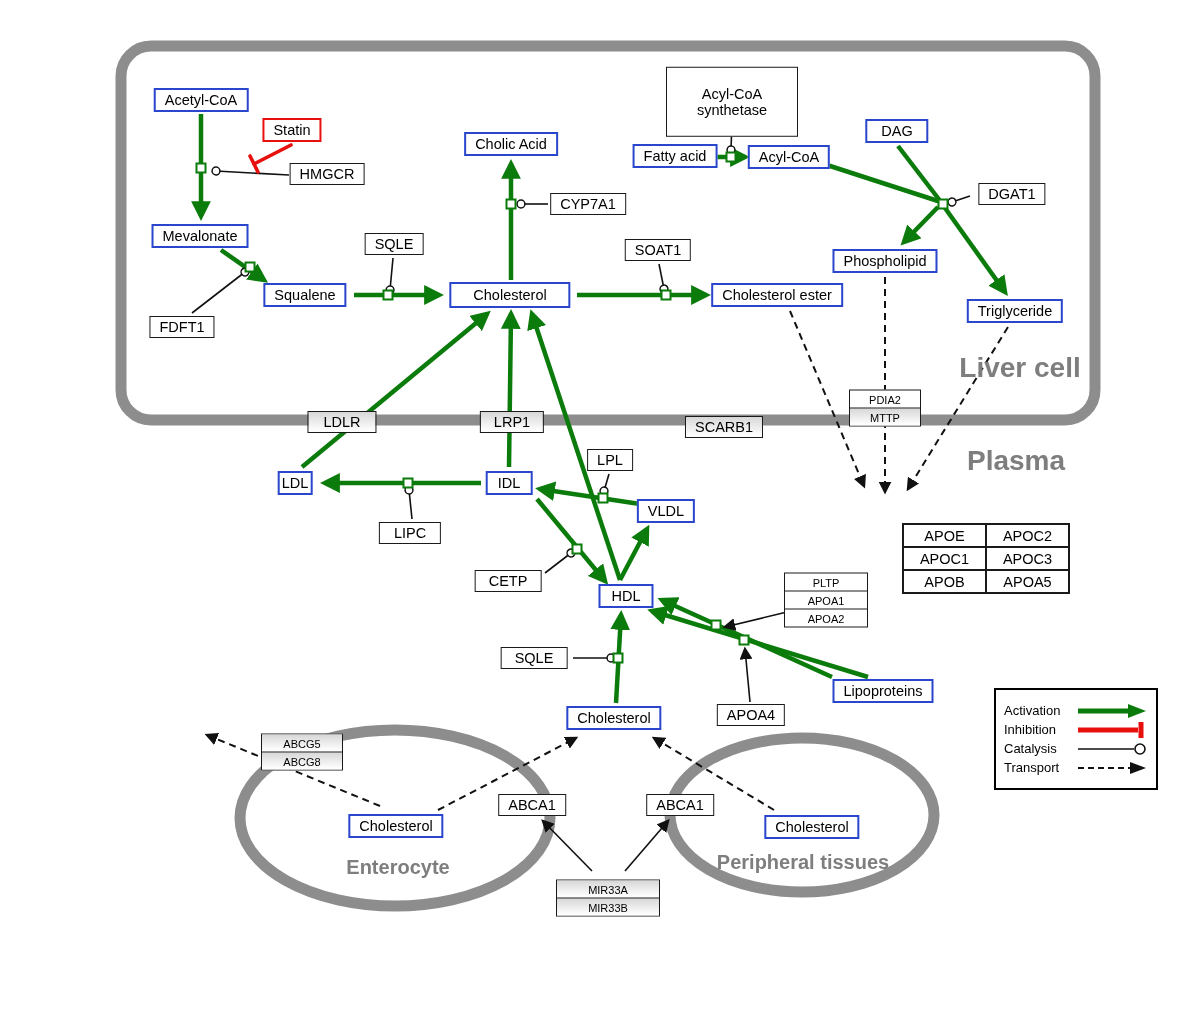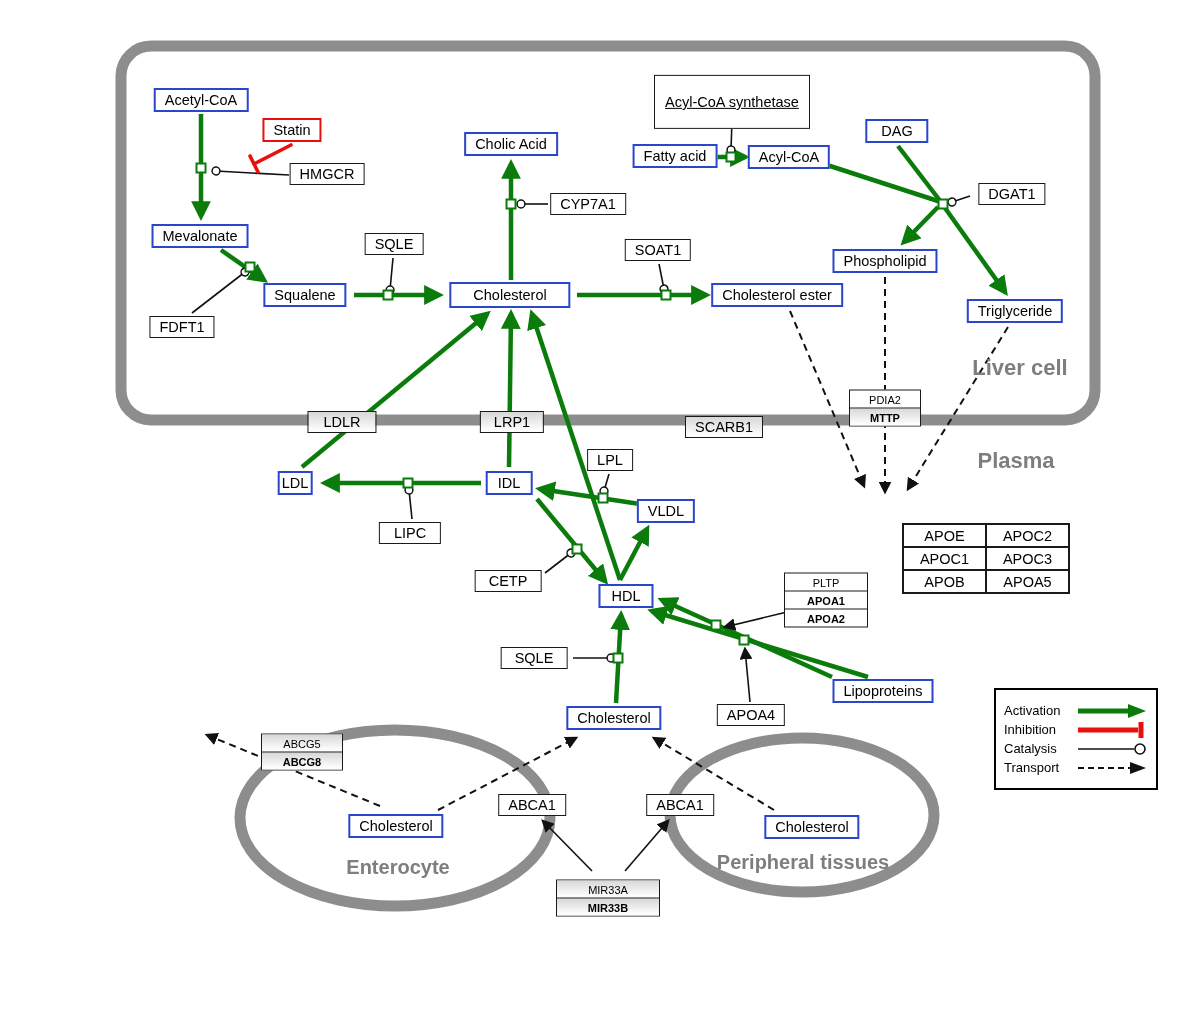--- a/index.html
+++ b/index.html
@@ -2,25 +2,25 @@
 <html><head>
 <meta charset="utf-8">
 <style>
   html,body{margin:0;padding:0;background:#fff;}
   #canvas{position:relative;width:1200px;height:1013px;background:#fff;font-family:"Liberation Sans",sans-serif;overflow:hidden;}
   #edges{position:absolute;left:0;top:0;}
   .node{position:absolute;transform:translate(-50%,-50%);background:#fff;border:1.6px solid #1a1a1a;padding:2px 9px;font-size:14.5px;color:#000;white-space:nowrap;text-align:center;box-sizing:border-box;}
   .metab{border:2.6px solid #2946cc;}
   .redb{border:2.6px solid #e8100c;}
   .shaded{background:linear-gradient(180deg,#d7d7d7 0%,#fdfdfd 90%);}
-  .wrap2{white-space:normal;width:156px;line-height:1.12;padding:18px 4px;text-decoration:underline;}
+  .wrap2{white-space:normal;width:132px;line-height:1.12;padding:18px 4px;}
   .stack{position:absolute;transform:translate(-50%,-50%);border:1.6px solid #1a1a1a;background:#fff;box-sizing:border-box;}
   .stack .srow{padding:2.5px 6px;font-size:11px;text-align:center;white-space:nowrap;}
-  .stack .srow + .srow{border-top:1.6px solid #1a1a1a;font-weight:bold;}
-  .clabel{position:absolute;transform:translate(-50%,-50%);font-weight:bold;color:#7e7e7e;font-size:22px;white-space:nowrap;}
+  .stack .srow + .srow{border-top:1.6px solid #1a1a1a;}
+  .clabel{position:absolute;transform:translate(-50%,-50%);font-weight:bold;color:#7e7e7e;font-size:28px;white-space:nowrap;}
   .clabel.small{font-size:20px;}
   .apo-table{position:absolute;display:grid;grid-template-columns:repeat(2,83px);background:#fff;border:0.5px solid #1a1a1a;}
   .apo-cell{border:1px solid #1a1a1a;padding:2.5px 0;text-align:center;font-size:14.5px;background:#fff;}
   .legend{position:absolute;border:2.5px solid #000;background:#fff;box-sizing:border-box;padding:11px 8px;display:flex;flex-direction:column;justify-content:space-around;}
   .lrow{display:flex;align-items:center;justify-content:space-between;height:23px;}
   .lrow span{font-size:13px;color:#000;}
 </style>
 </head>
 <body>
 

